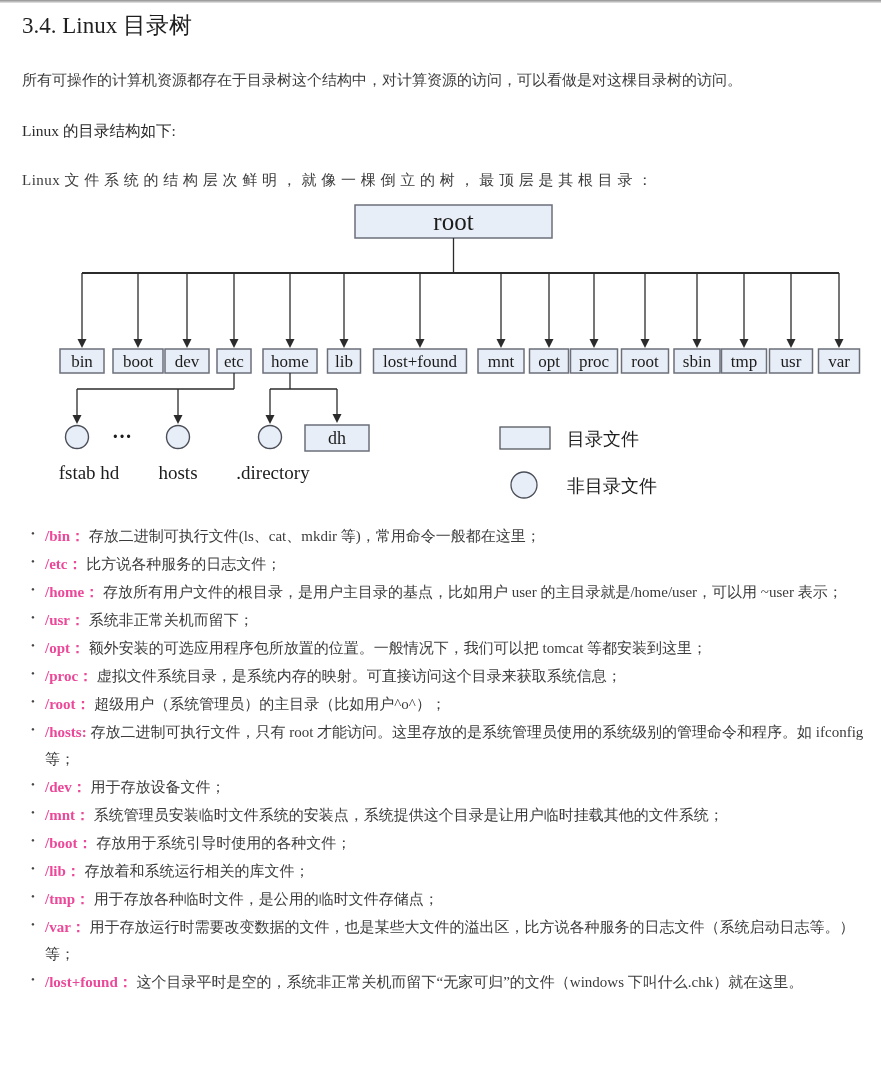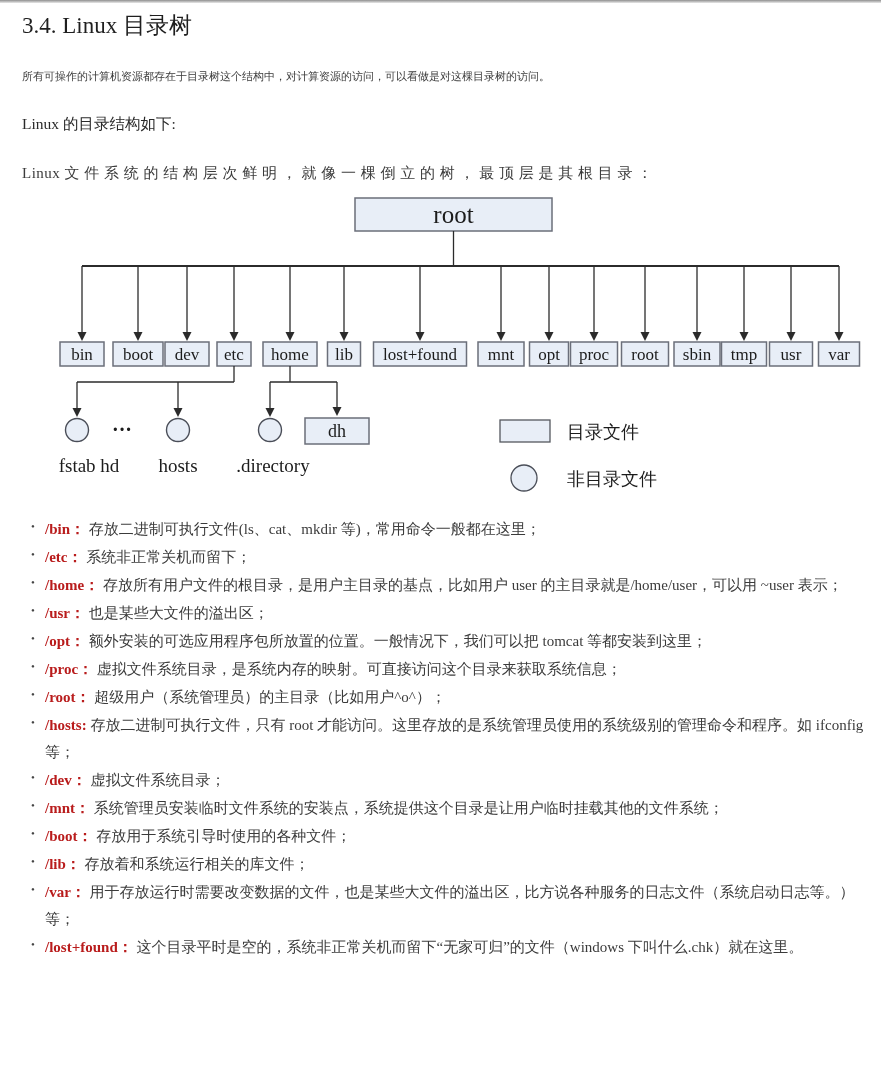--- a/index.html
+++ b/index.html
@@ -8,33 +8,33 @@
     font-family:"Liberation Serif","DejaVu Serif",serif;
     color:#3b3b3b;
   }
   .top-edge{height:3px;background:linear-gradient(to bottom,#8f8f8f,#e8e8e8);}
   .doc{padding:4px 4px 0 22px;}
   h2.page-title{
     font-family:"Liberation Serif","DejaVu Serif",serif;
     font-size:23px;font-weight:400;color:#1f1f1f;
     margin:4px 0 0 0;line-height:1.3;
   }
-  p.body-text{font-size:11px;line-height:1.75;margin:26px 0 0 0;}
+  p.body-text{font-size:15px;line-height:1.75;margin:26px 0 0 0;}
   p.bold-head{font-size:15.5px;font-weight:400;color:#2a2a2a;margin:26px 0 0 0;line-height:1.5;}
   p.spaced-text{font-size:15px;line-height:1.75;margin:25px 0 4px 0;letter-spacing:0.5px;}
   figure.tree-figure{margin:8px 0 0 0;padding:0;}
   svg text{font-family:"Liberation Serif","DejaVu Serif",serif;fill:#1c1c1c;}
   ul.dir-list{margin:12px 0 0 0;padding:0 0 0 23px;list-style:none;}
   ul.dir-list li{
     position:relative;font-size:15px;line-height:1.8;margin:0 0 1px 0;
   }
   ul.dir-list li::before{
     content:"•";position:absolute;left:-14px;top:1px;font-size:11px;color:#444;
   }
-  ul.dir-list b{color:#b91c1c;text-align:center;}
+  ul.dir-list b{color:#ec4899;text-align:center;}
 </style>
 </head>
 <body>
 
 <div class="top-edge"></div>
 
 <div class="doc">
   <h2 class="page-title">3.4. Linux 目录树</h2>
 
   <p class="body-text">所有可操作的计算机资源都存在于目录树这个结构中，对计算资源的访问，可以看做是对这棵目录树的访问。</p>
@@ -133,27 +133,28 @@
         <rect x="478" y="225" width="50" height="22" fill="#e8eef7" stroke="#55585f" stroke-width="1.3"></rect>
         <text x="545" y="243" text-anchor="start" font-size="18">目录文件</text>
         <circle cx="502" cy="283" r="13" fill="#e8eef7" stroke="#4a4e58" stroke-width="1.3"></circle>
         <text x="545" y="290" text-anchor="start" font-size="18">非目录文件</text>
       </svg>
   </figure>
 
 
   <ul class="dir-list" id="dir-list">
       <li><b>/bin：</b><span> 存放二进制可执行文件(ls、cat、mkdir 等)，常用命令一般都在这里；</span></li>
-      <li><b>/etc：</b><span> 系统非正常关机而留下；</span></li>
+      <li><b>/etc：</b><span> 比方说各种服务的日志文件；</span></li>
       <li><b>/home：</b><span> 存放所有用户文件的根目录，是用户主目录的基点，比如用户 user 的主目录就是/home/user，可以用 ~user 表示；</span></li>
-      <li><b>/usr：</b><span> 也是某些大文件的溢出区；</span></li>
+      <li><b>/usr：</b><span> 系统非正常关机而留下；</span></li>
       <li><b>/opt：</b><span> 额外安装的可选应用程序包所放置的位置。一般情况下，我们可以把 tomcat 等都安装到这里；</span></li>
       <li><b>/proc：</b><span> 虚拟文件系统目录，是系统内存的映射。可直接访问这个目录来获取系统信息；</span></li>
       <li><b>/root：</b><span> 超级用户（系统管理员）的主目录（比如用户^o^）；</span></li>
       <li><b>/hosts:</b><span> 存放二进制可执行文件，只有 root 才能访问。这里存放的是系统管理员使用的系统级别的管理命令和程序。如 ifconfig 等；</span></li>
-      <li><b>/dev：</b><span> 虚拟文件系统目录；</span></li>
+      <li><b>/dev：</b><span> 用于存放设备文件；</span></li>
       <li><b>/mnt：</b><span> 系统管理员安装临时文件系统的安装点，系统提供这个目录是让用户临时挂载其他的文件系统；</span></li>
       <li><b>/boot：</b><span> 存放用于系统引导时使用的各种文件；</span></li>
       <li><b>/lib：</b><span> 存放着和系统运行相关的库文件；</span></li>
+      <li><b>/tmp：</b><span> 用于存放各种临时文件，是公用的临时文件存储点；</span></li>
       <li><b>/var：</b><span> 用于存放运行时需要改变数据的文件，也是某些大文件的溢出区，比方说各种服务的日志文件（系统启动日志等。）等；</span></li>
       <li><b>/lost+found：</b><span> 这个目录平时是空的，系统非正常关机而留下“无家可归”的文件（windows 下叫什么.chk）就在这里。</span></li>
     </ul>
 </div>
 
 </body></html>

